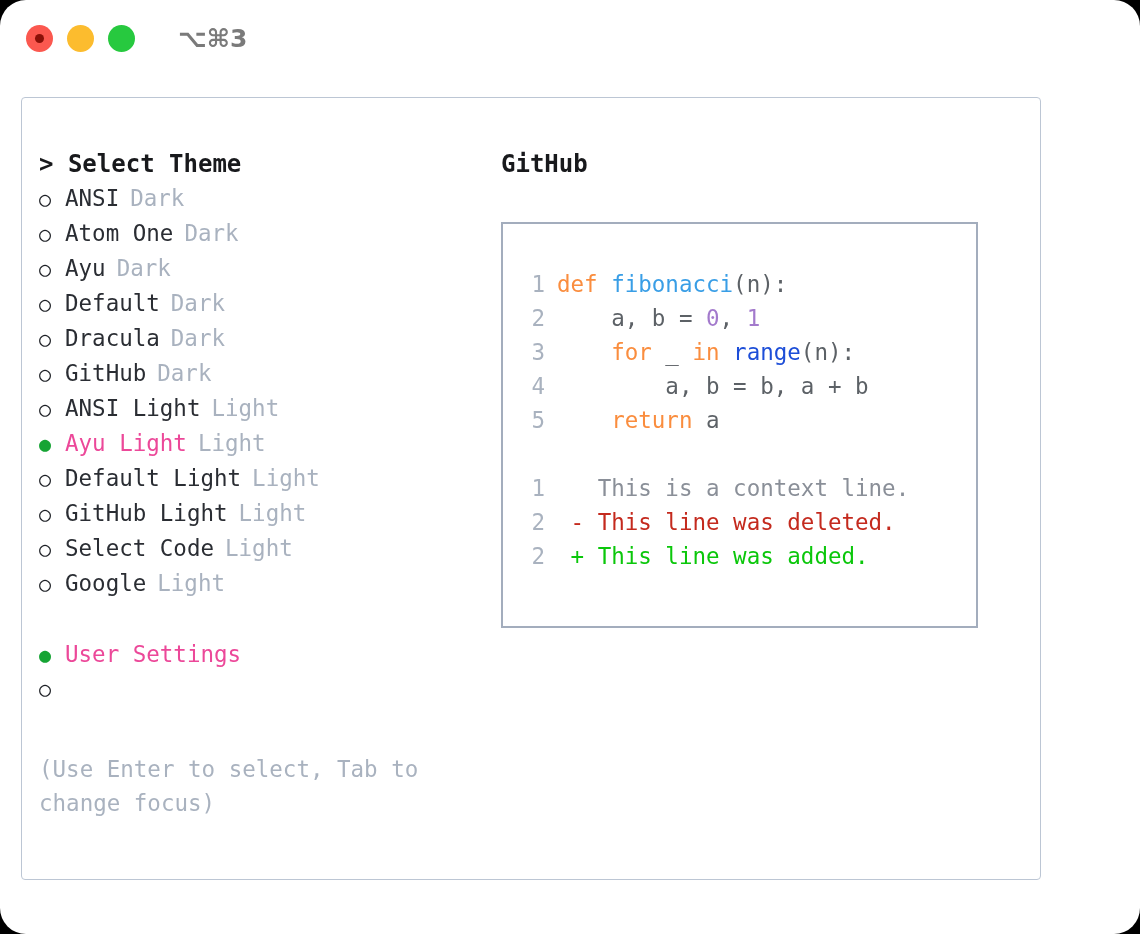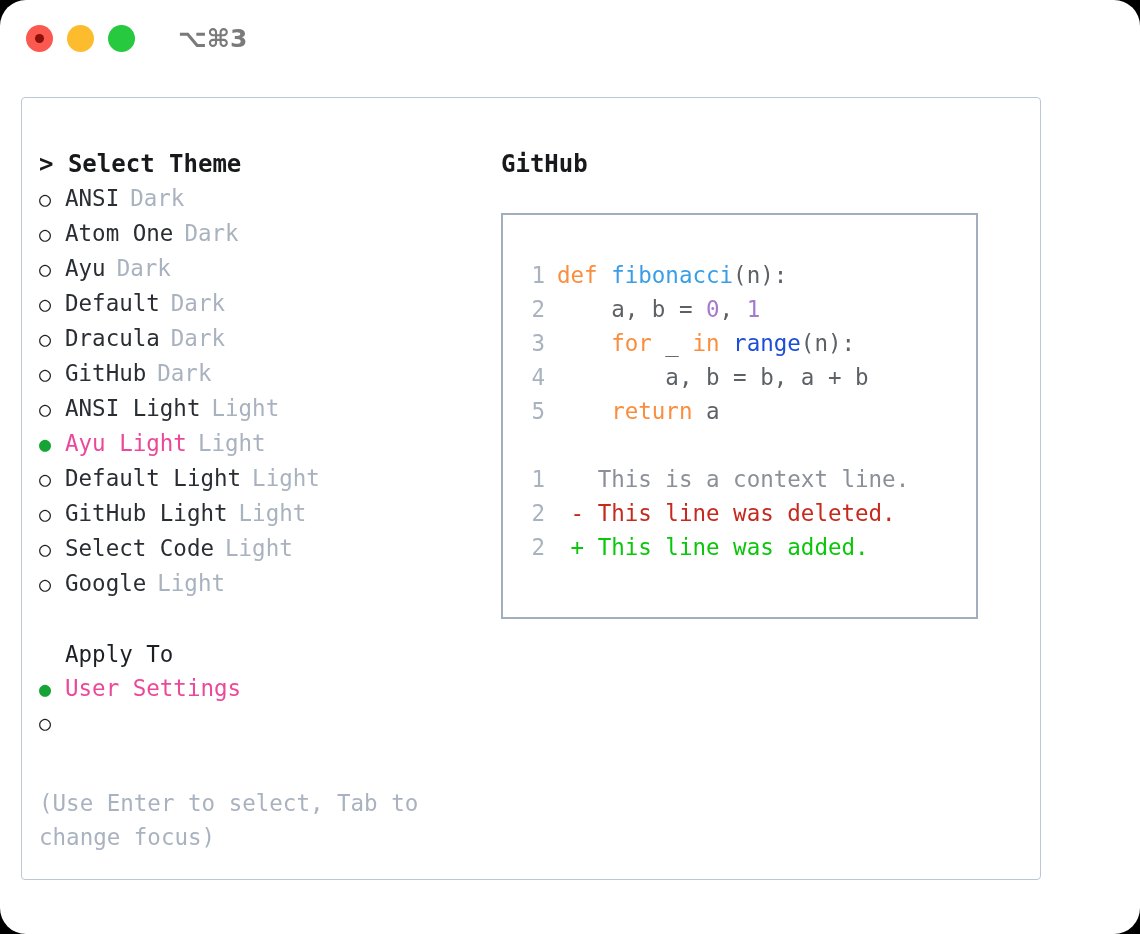--- a/index.html
+++ b/index.html
@@ -153,21 +153,21 @@
   }
 
   
   .right-col {
     position: absolute;
     left: 479px;
     top: 49px;
     width: 490px;
   }
   .preview-box {
-    margin-top: 32px;
+    margin-top: 41px;
     width: 477px;
     height: 406px;
     border: 2px solid #a3adbd;
     box-sizing: border-box;
     background: #ffffff;
     position: relative;
   }
   .code {
     position: absolute;
     left: 14px;
@@ -226,21 +226,20 @@
             <div class="row"><span class="marker">○</span><span class="name">ANSI Light</span><span class="tag">Light</span></div>
             <div class="row"><span class="marker sel">●</span><span class="name sel">Ayu Light</span><span class="tag">Light</span></div>
             <div class="row"><span class="marker">○</span><span class="name">Default Light</span><span class="tag">Light</span></div>
             <div class="row"><span class="marker">○</span><span class="name">GitHub Light</span><span class="tag">Light</span></div>
             <div class="row"><span class="marker">○</span><span class="name">Select Code</span><span class="tag">Light</span></div>
             <div class="row"><span class="marker">○</span><span class="name">Google</span><span class="tag">Light</span></div>
           </div>
 
         <div class="section-gap"></div>
 
-        <div class="subheading">Apply To</div>
 
         <div class="list" id="apply-list">
             <div class="row"><span class="marker sel">●</span><span class="name sel">User Settings</span></div>
             <div class="row"><span class="marker">○</span></div>
           </div>
 
         <div class="hint">(Use Enter to select, Tab to change focus)</div>
       </div>
 
       <div class="right-col">

